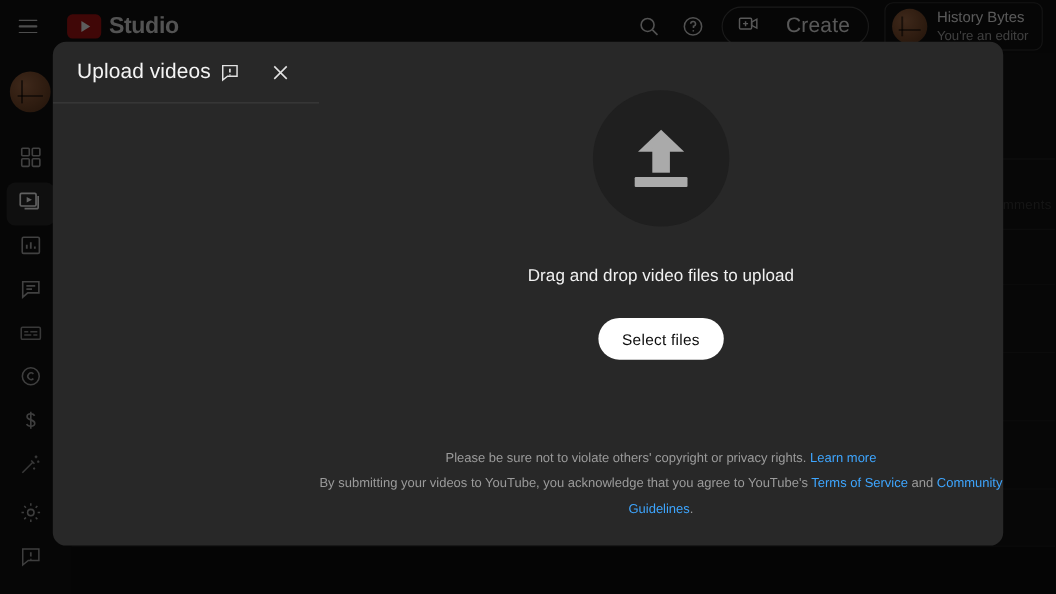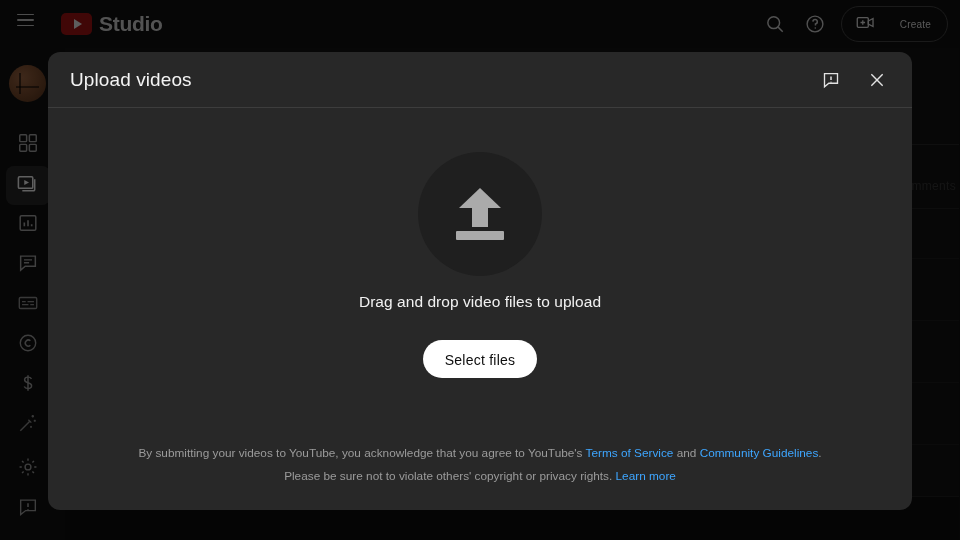--- a/index.html
+++ b/index.html
@@ -21,20 +21,21 @@
   }
 
   
   .topbar {
     position: absolute;
     top: 0; left: 0;
     width: 960px;
     height: 48px;
     background: #0f0f0f;
     display: flex;
+    align-items: center;
     z-index: 5;
   }
 
   .hamburger {
     width: 40px; height: 40px;
     margin-left: 5px;
     display: flex; flex-direction: column;
     align-items: center; justify-content: center;
     gap: 4px;
     cursor: pointer;
@@ -92,21 +93,21 @@
     display: flex; align-items: center;
     gap: 8px;
     height: 36px;
     padding: 0 16px 0 13px;
     border: 1px solid #3b3b3b;
     border-radius: 18px;
     margin-left: 6px;
     cursor: pointer;
   }
   .create-btn .label {
-    font-size: 10px;
+    font-size: 19px;
     color: #c4c4c4;
     letter-spacing: 0.2px;
     margin-left: 16px;
   }
 
   .account-chip {
     display: flex; align-items: center;
     gap: 9px;
     height: 44px;
     padding: 0 12px 0 6px;
@@ -240,28 +241,28 @@
   .scrim {
     position: absolute;
     inset: 0;
     background: rgba(0,0,0,0.55);
     z-index: 8;
   }
 
   
   .dialog {
     position: absolute;
-    left: 48px; top: 52px;
+    left: 48px; top: 38px;
     width: 864px; height: 458px;
     background: #282828;
     border-radius: 12px;
     z-index: 10;
     overflow: hidden;
     display: flex;
-    flex-direction: column;
+    flex-direction: row;
   }
 
   .dlg-header {
     position: relative;
     height: 56px;
     flex: none;
     display: flex;
     align-items: center;
     padding: 0 18px 0 22px;
     border-bottom: 1px solid #3d3d3d;
@@ -323,21 +324,21 @@
   }
   .arrow-ico .base {
     position: absolute;
     left: 3px; bottom: 3px;
     width: 48px; height: 9px;
     background: #aaaaaa;
     border-radius: 1px;
   }
 
   .headline {
-    margin-top: 17px;
+    margin-top: 36px;
     font-size: 15.5px;
     color: #f1f1f1;
     letter-spacing: 0.05px;
   }
   .subline {
     margin-top: 7px;
     font-size: 13.5px;
     color: #b4b4b4;
   }
 
@@ -524,20 +525,27 @@
         <span>
           <svg width="21" height="21" viewBox="0 0 24 24" fill="none" stroke="#c4c4c4" stroke-width="1.5">
             <rect x="2.6" y="6.4" width="12.6" height="11.2" rx="1.3"></rect>
             <path d="M15.2 10.3l5.4-2.9v9.2l-5.4-2.9z"></path>
             <path d="M8.9 9.4v5.2M6.3 12h5.2" stroke-width="1.5"></path>
           </svg>
         </span>
         <span class="label">Create</span>
       </div>
 
+      <div class="account-chip">
+        <span class="avatar-sm"></span>
+        <span class="account-text">
+          <span class="account-name" style="display:block">History Bytes</span>
+          <span class="account-role" style="display:block">You're an editor</span>
+        </span>
+      </div>
     </div>
   </div>
 
   <div class="scrim"></div>
 
   <div class="dialog">
 
     <div class="dlg-header">
       <span class="dlg-title">Upload videos</span>
 
@@ -565,20 +573,20 @@
           <span class="base"></span>
         </span>
       </div>
 
       <div class="headline">Drag and drop video files to upload</div>
 
 
       <button class="select-files-btn">Select files</button>
 
       <div class="legal">
+        <p><span>Please be sure not to violate others' copyright or privacy rights. </span><a>Learn more</a></p>
         <p><span>By submitting your videos to YouTube, you acknowledge that you agree to YouTube's </span><a>Terms of Service</a><span> and </span><a>Community Guidelines</a><span>.</span></p>
-        <p><span>Please be sure not to violate others' copyright or privacy rights. </span><a>Learn more</a></p>
       </div>
 
     </div>
   </div>
 
 </div>
 
 </body></html>

